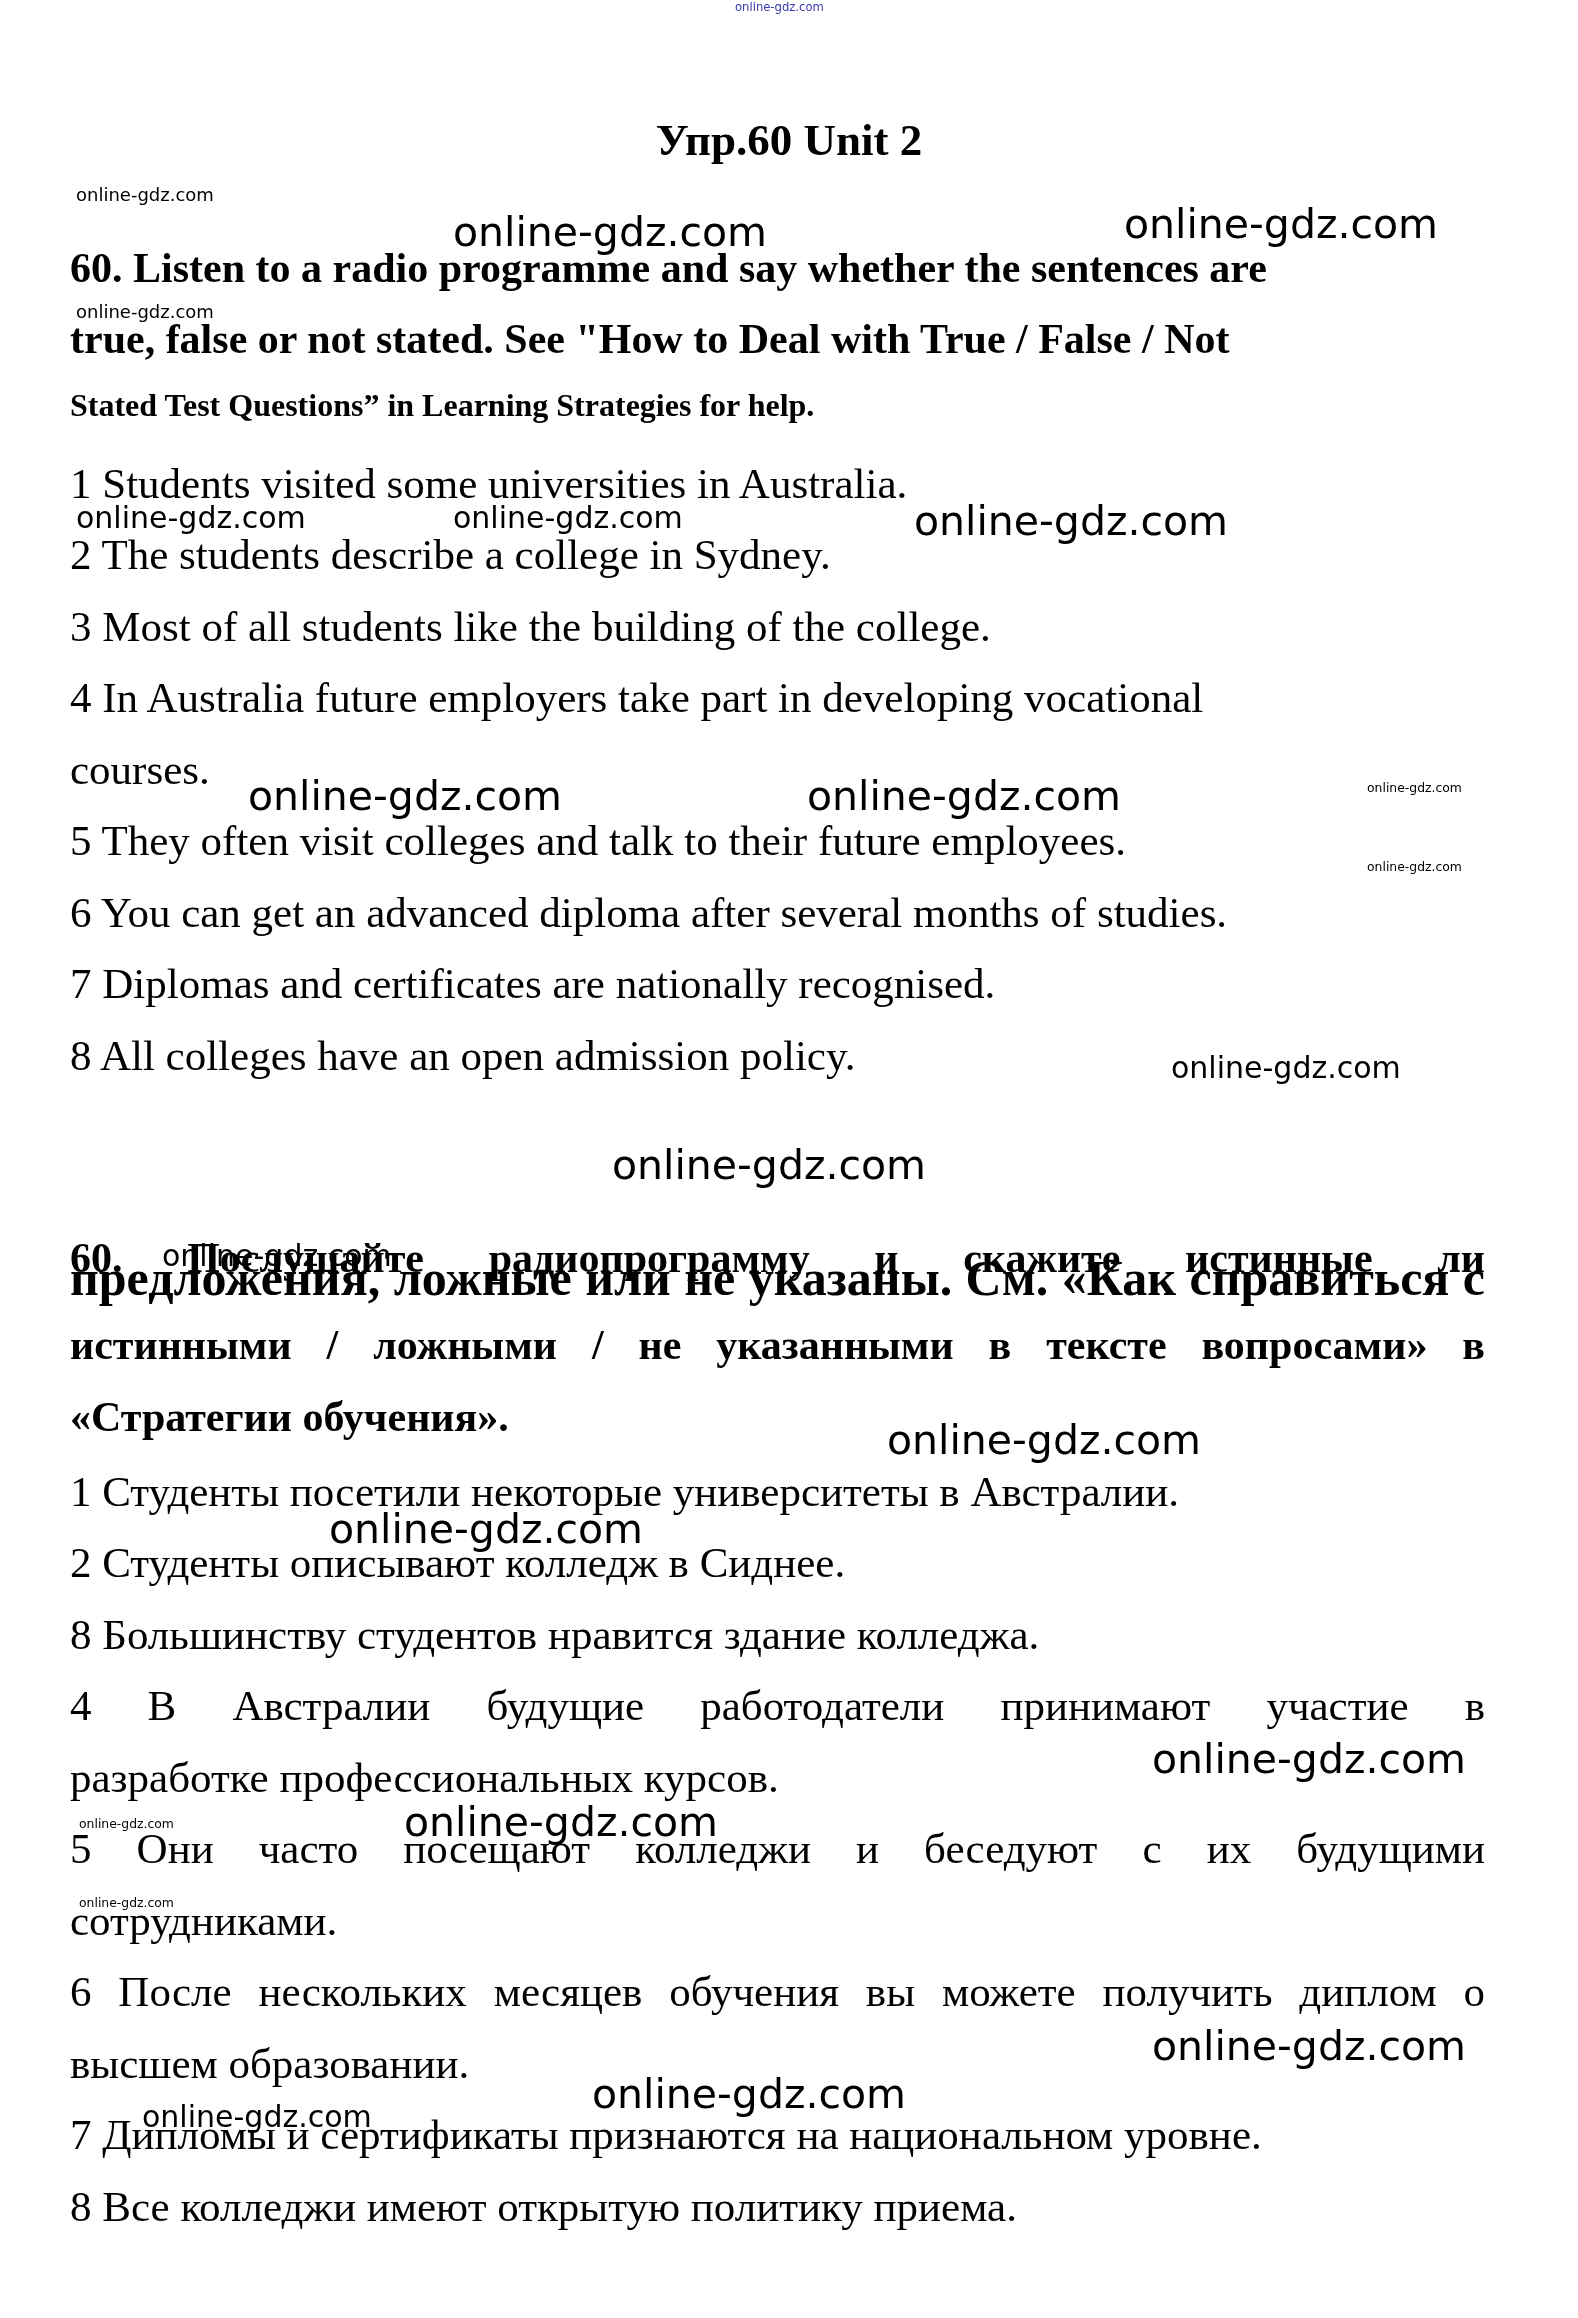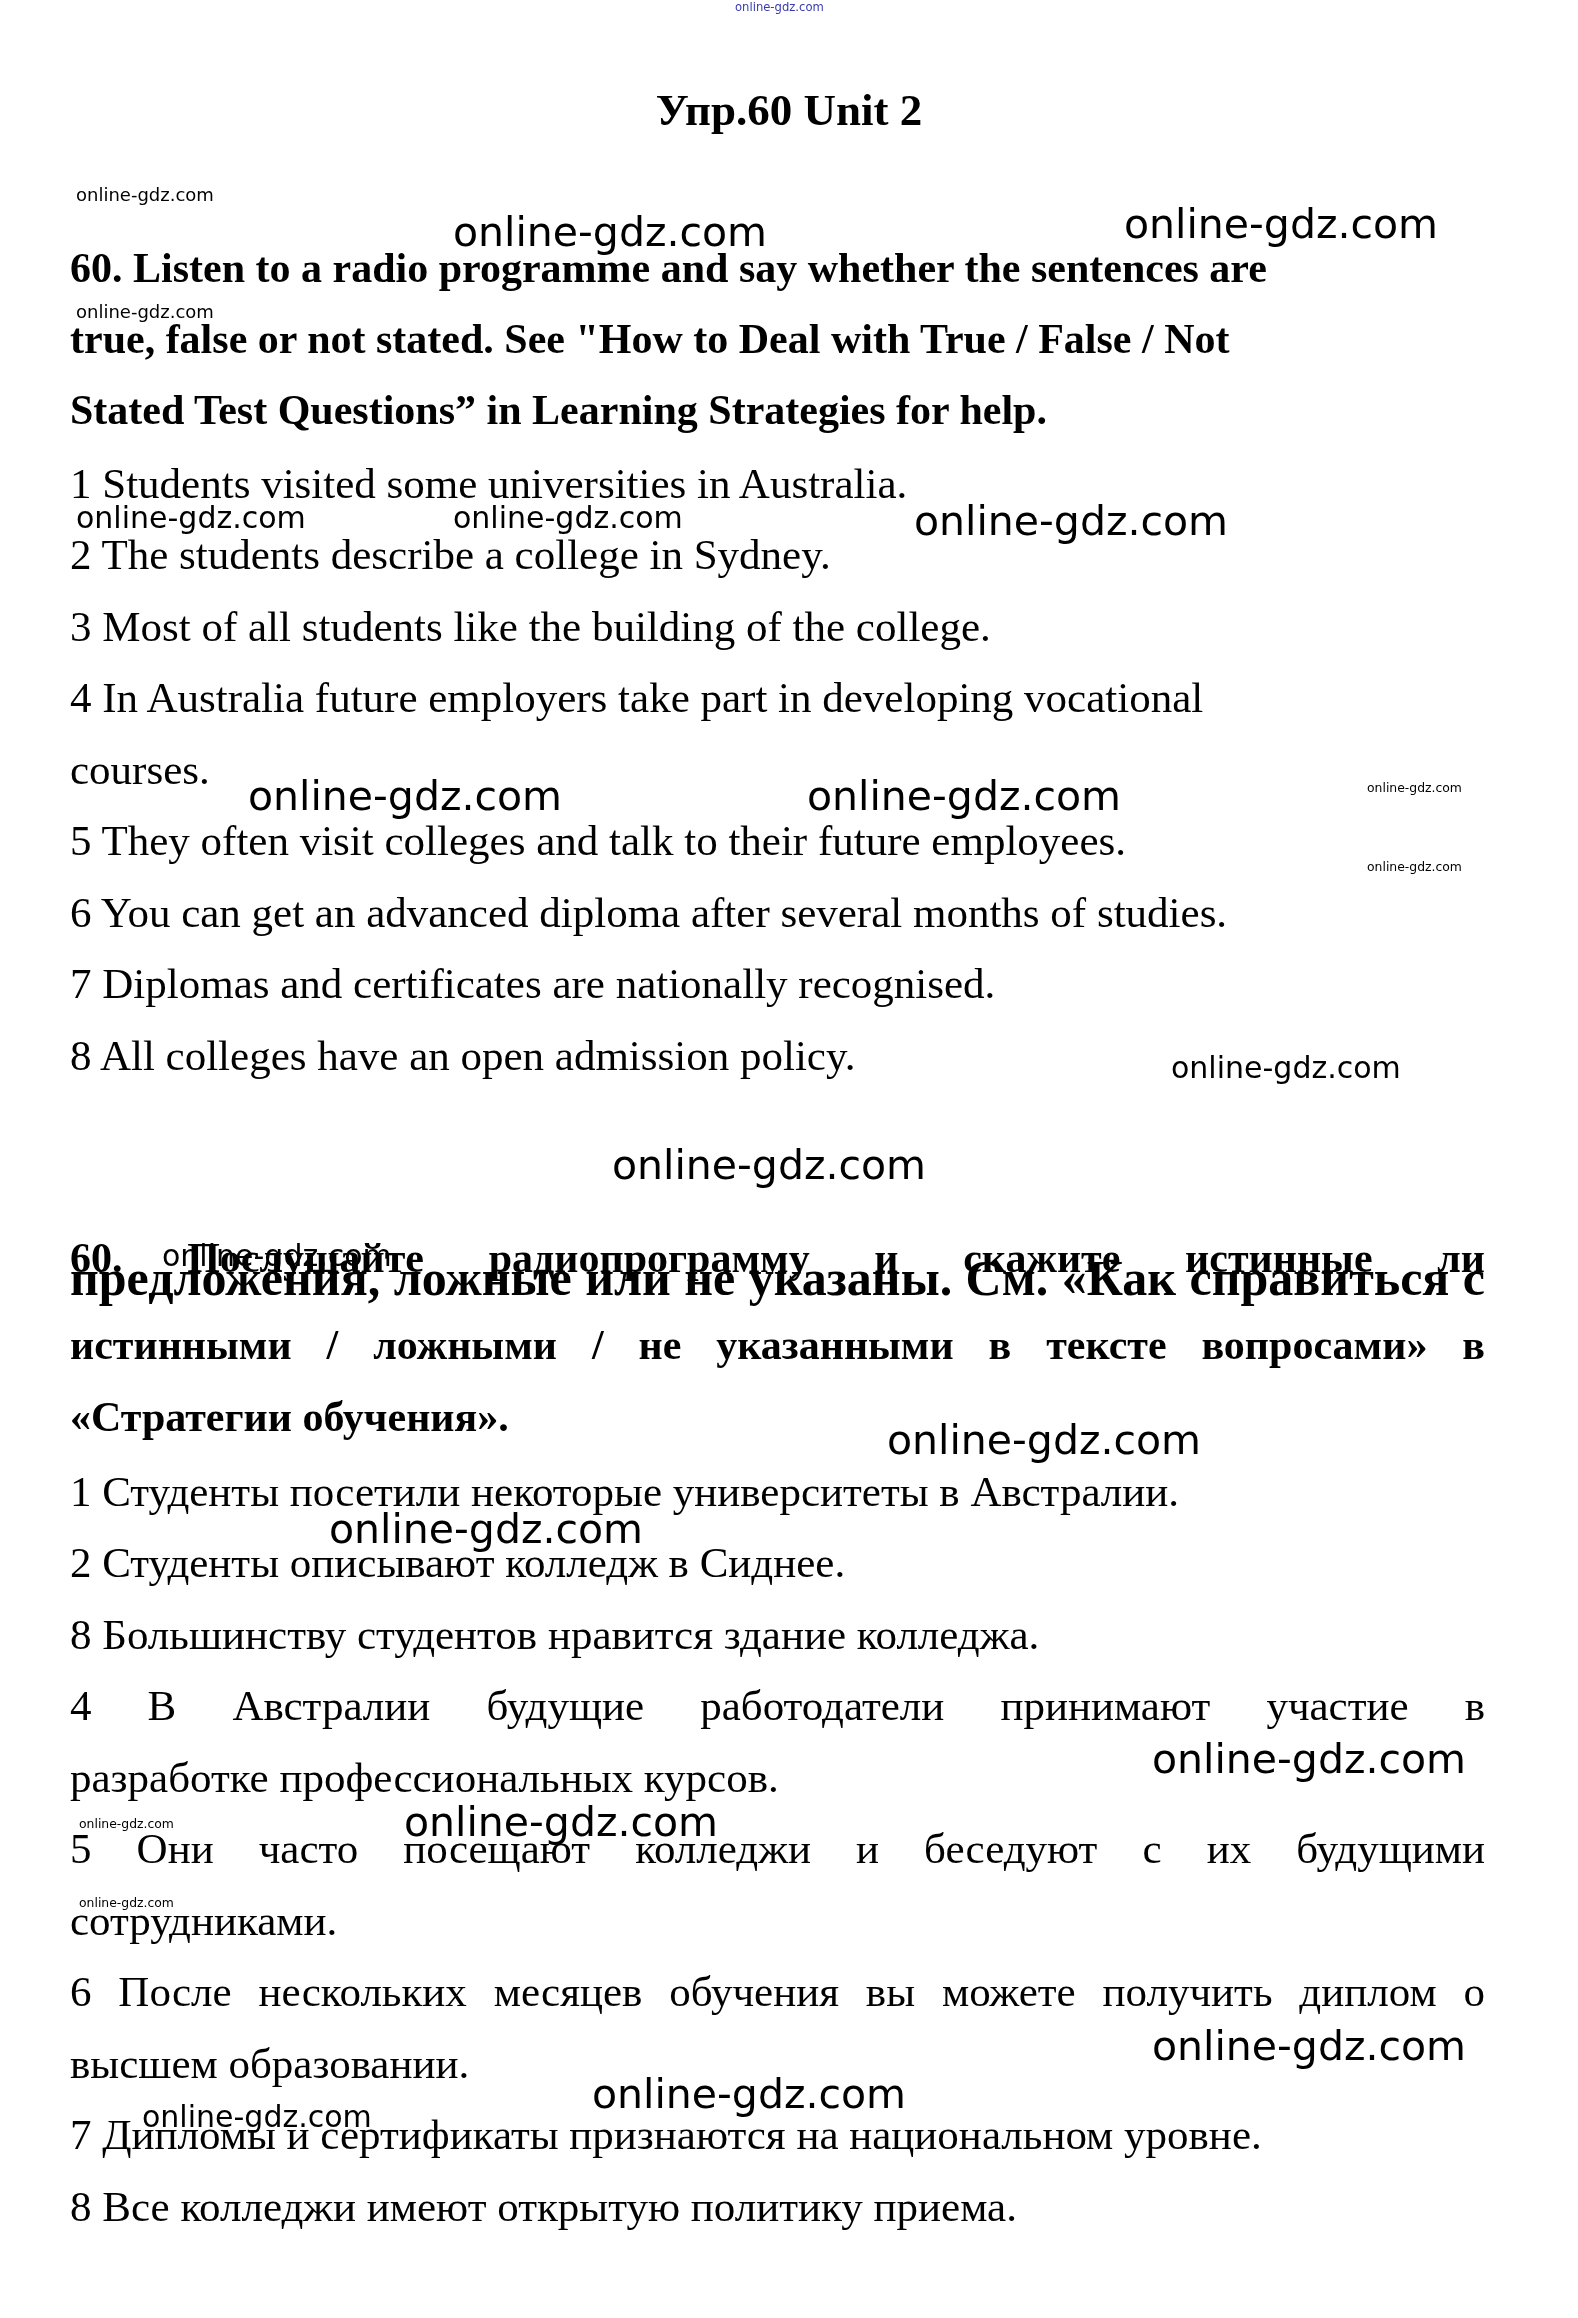--- a/index.html
+++ b/index.html
@@ -4,35 +4,35 @@
 <style>
   html, body { margin: 0; padding: 0; background: #ffffff; }
   body { width: 1578px; height: 2319px; position: relative; overflow: hidden; color: #000; }
   .serif { font-family: "Liberation Serif", "DejaVu Serif", serif; }
   .wm { position: absolute; font-family: "DejaVu Sans", "Liberation Sans", sans-serif; color: #000; white-space: nowrap; line-height: 1; }
   .wm-big { font-size: 41px; }
   .wm-mid { font-size: 30px; }
   .wm-small { font-size: 18px; }
   .wm-tiny { font-size: 12.4px; }
   .wm-top { font-size: 11.6px; color: #3a3ab0; }
-  .title { position: absolute; left: 0; width: 1578px; top: 84px; text-align: center; font-weight: bold; font-size: 45px; }
+  .title { position: absolute; left: 0; width: 1578px; top: 114px; text-align: center; font-weight: bold; font-size: 45px; }
   .line { position: absolute; left: 70px; font-size: 43px; white-space: nowrap; line-height: 1; }
   .bold { font-weight: bold; }
   .just { width: 1415px; text-align: justify; text-align-last: justify; }
 </style>
 </head>
 <body>
 
 <div class="wm wm-top" style="left:735px; top:1.7px;">online-gdz.com</div>
 
 <div class="title serif">Упр.60 Unit 2</div>
 
 <div class="line serif bold" style="top:247px; font-size:42px;">60. Listen to a radio programme and say whether the sentences are</div>
 <div class="line serif bold" style="top:318px; font-size:42px;">true, false or not stated. See "How to Deal with True / False / Not</div>
-<div class="line serif bold" style="top:389px; font-size:42px;">Stated Test Questions” in Learning Strategies for help.</div>
+<div class="line serif bold" style="top:389px; font-size:32px;">Stated Test Questions” in Learning Strategies for help.</div>
 
 <div class="line serif" style="top:462px;">1 Students visited some universities in Australia.</div>
 <div class="line serif" style="top:533px;">2 The students describe a college in Sydney.</div>
 <div class="line serif" style="top:605px;">3 Most of all students like the building of the college.</div>
 <div class="line serif" style="top:676px;">4 In Australia future employers take part in developing vocational</div>
 <div class="line serif" style="top:748px;">courses.</div>
 <div class="line serif" style="top:819px;">5 They often visit colleges and talk to their future employees.</div>
 <div class="line serif" style="top:891px;">6 You can get an advanced diploma after several months of studies.</div>
 <div class="line serif" style="top:962px;">7 Diplomas and certificates are nationally recognised.</div>
 <div class="line serif" style="top:1034px;">8 All colleges have an open admission policy.</div>

